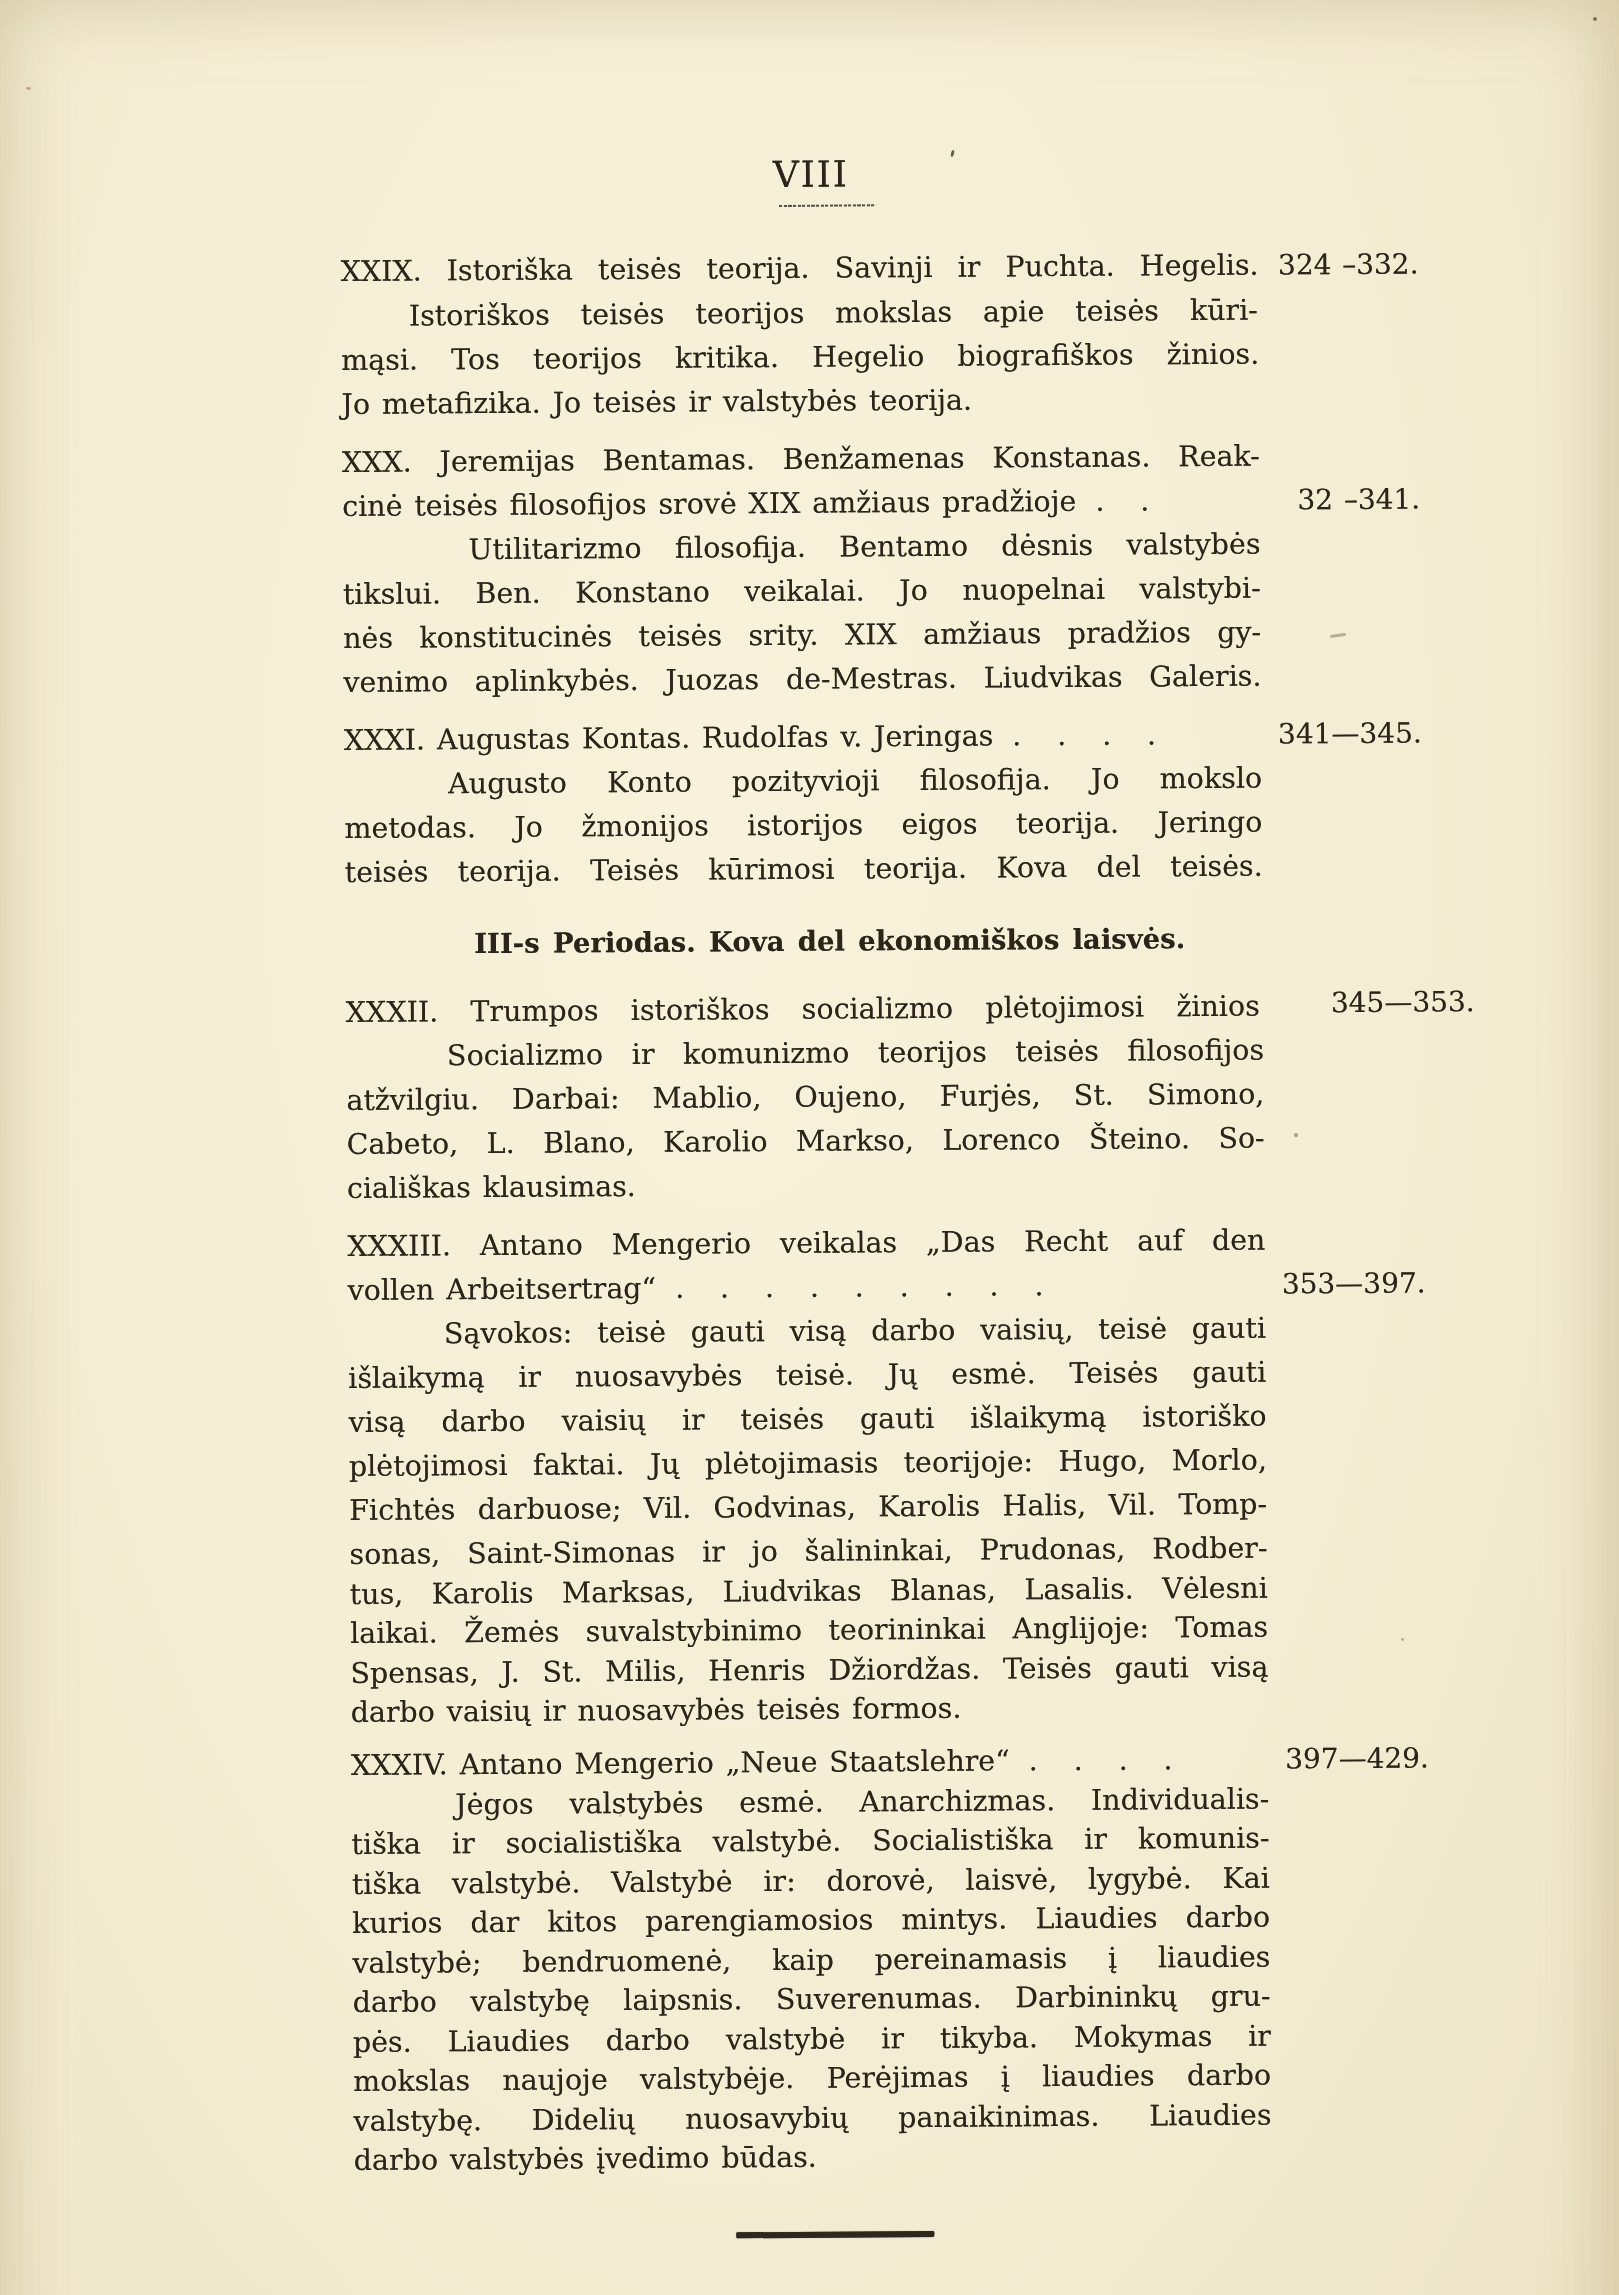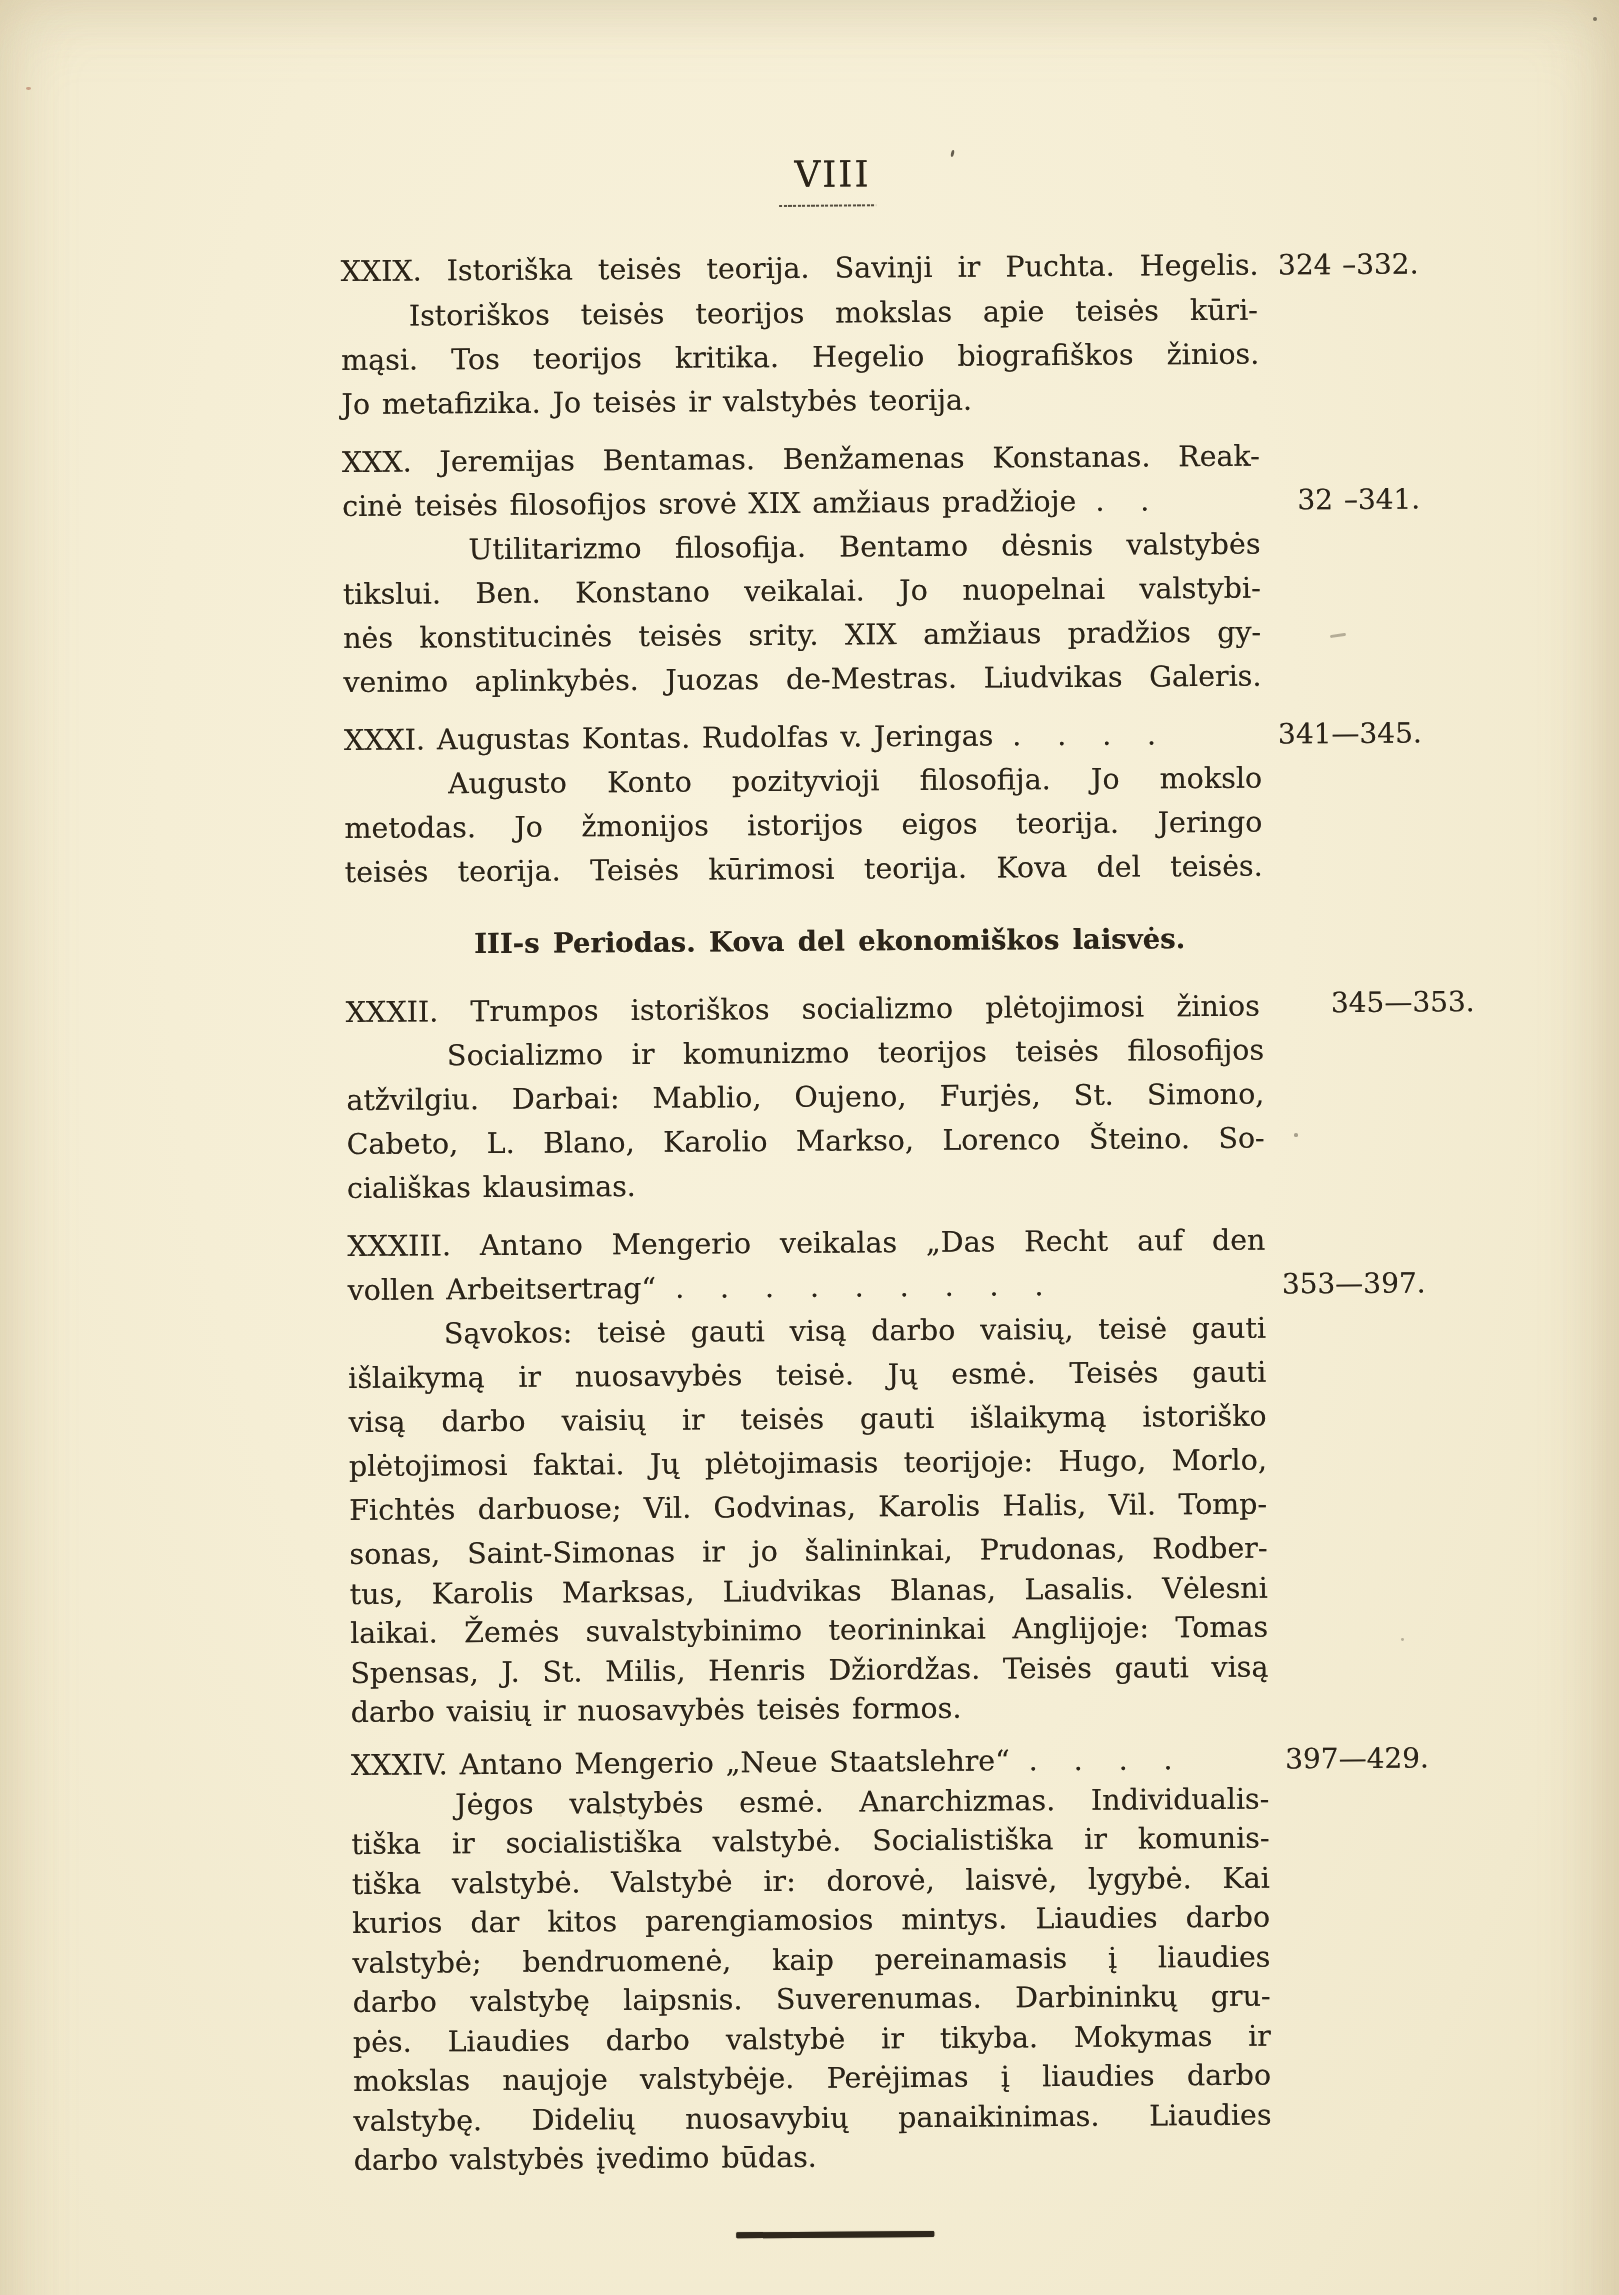--- a/index.html
+++ b/index.html
@@ -18,21 +18,21 @@
     color:#2b2419;
   }
   .tilt{
     position:absolute;left:0;top:0;width:100%;height:100%;
     transform:rotate(-0.4deg);
     transform-origin:347px 1194px;
   }
   .folio{
     position:absolute;
     left:780px;top:160px;width:119px;
-    text-align:center;
+    text-align:left;
     font-size:36px;line-height:1;
     letter-spacing:1.8px;
     text-shadow:0 0 0.5px rgba(40,33,22,.65);
   }
   .folio-rule{
     position:absolute;left:786px;top:208px;width:97px;height:1.8px;
     background:repeating-linear-gradient(90deg,rgba(45,38,26,.8) 0 3.2px,rgba(45,38,26,.05) 3.2px 4.6px);
   }
   .line{
     position:absolute;

